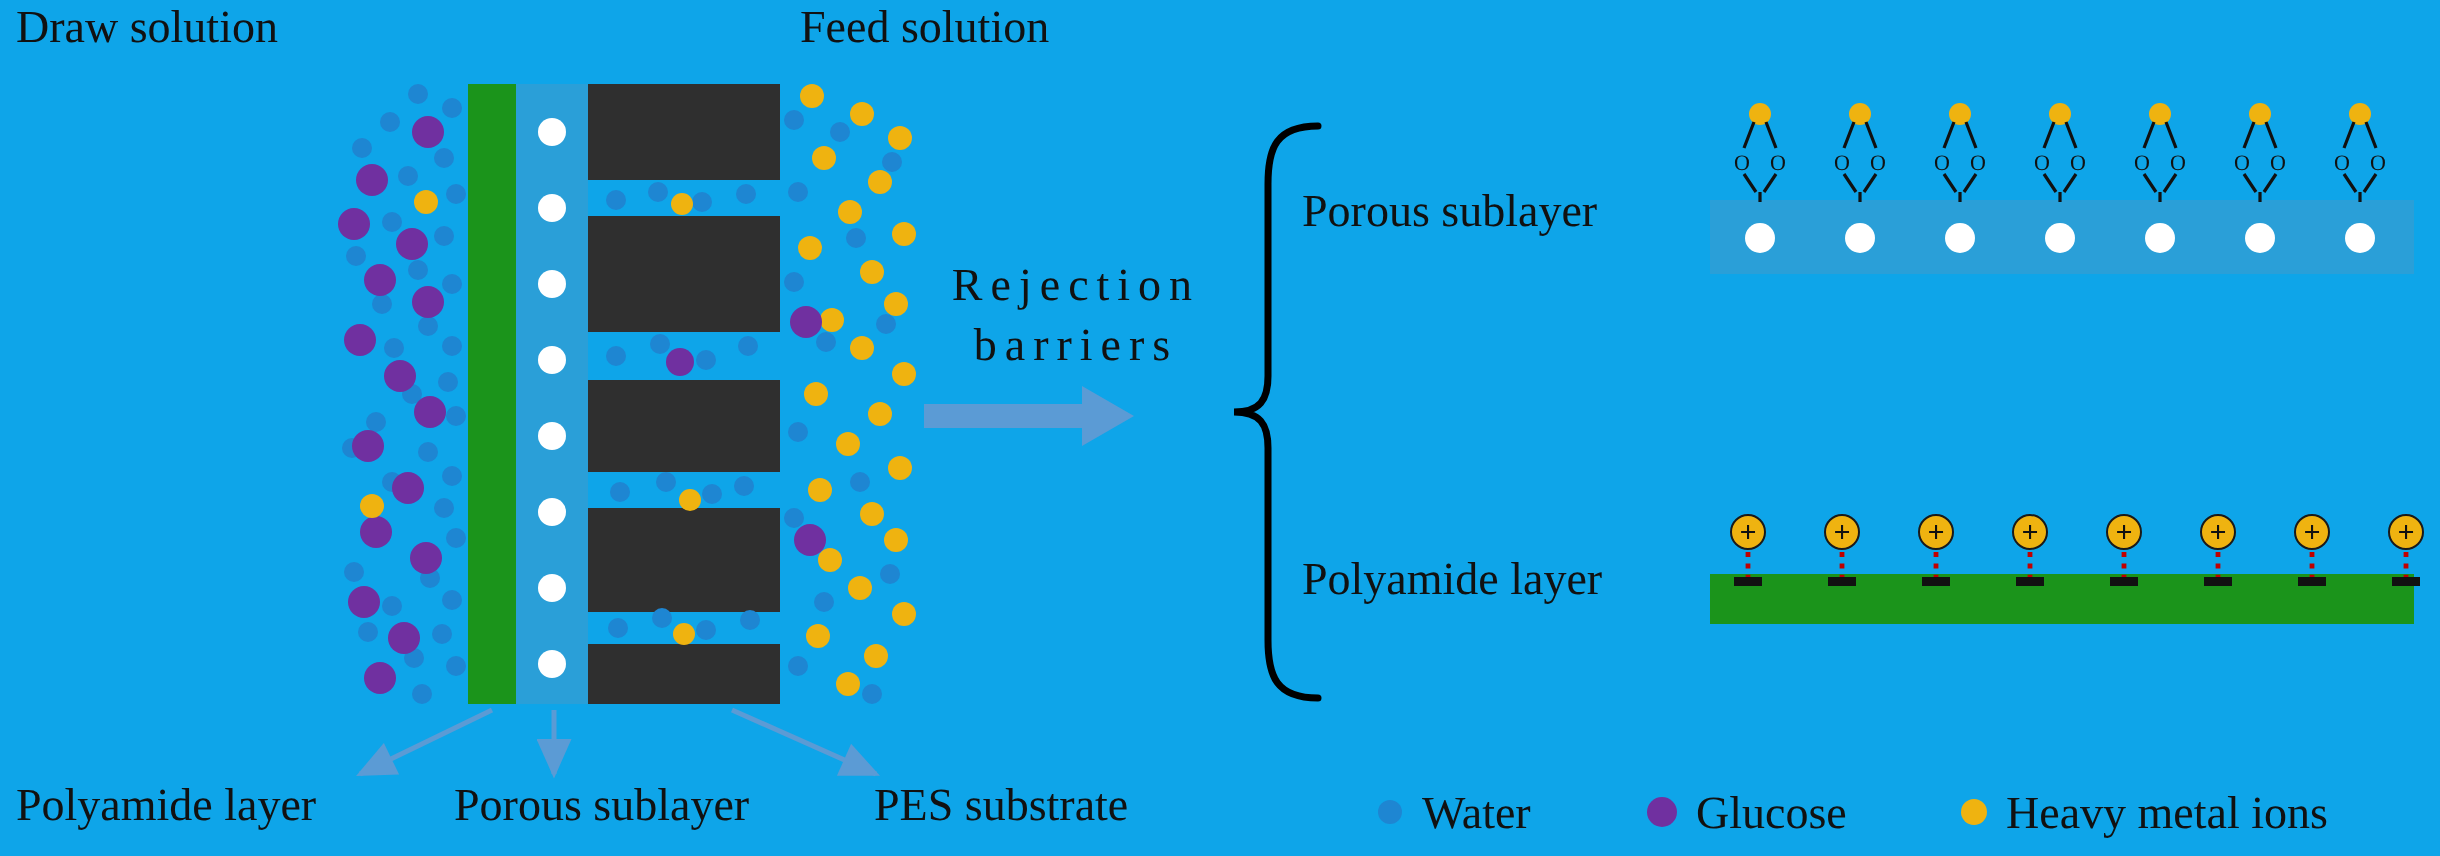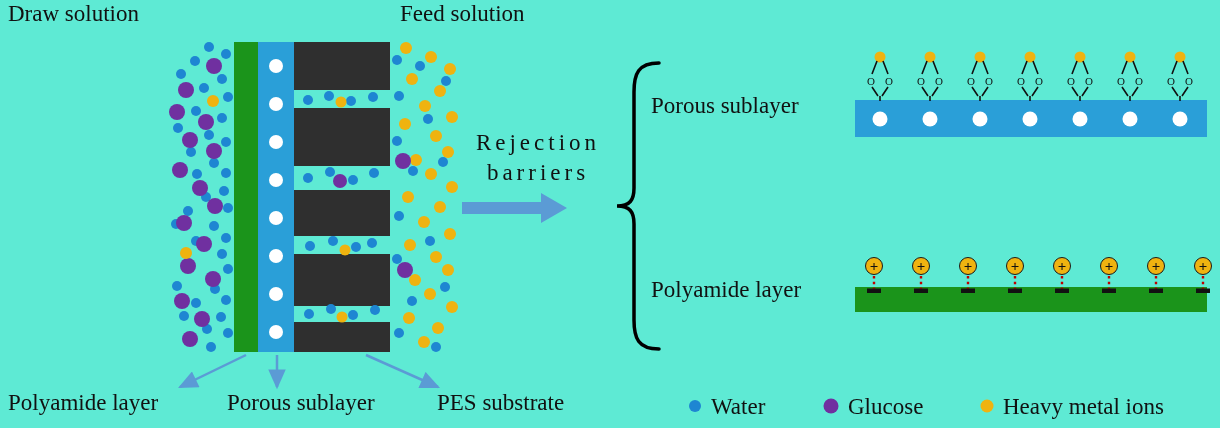--- a/index.html
+++ b/index.html
@@ -1,16 +1,16 @@
 <!DOCTYPE html>
 <html style="--water: #1e86d2; --glucose: #7030a0; --heavy-metal: #efb310; --polyamide-green: #1b941b; --porous-blue: #2a9fd8; --pes-dark: #2f2f2f; --arrow-blue: #5b9bd5; --charge-line-red: #c00000;"><head>
 <meta charset="utf-8">
 <style>
   html,body{margin:0;padding:0;background:#fff;}
-  .stage{position:relative;width:1220px;height:428px;background:#5eead4;overflow:hidden;
+  .stage{position:relative;width:1220px;height:428px;background:#0ea5e9;overflow:hidden;
          font-family:"Liberation Serif","DejaVu Serif",serif;}
   svg text{font-family:"Liberation Serif","DejaVu Serif",serif;fill:#111;}
   .lbl{font-size:23px;}
   .spaced{letter-spacing:4px;}
   .dot-water{fill:var(--water);}
   .dot-glucose{fill:var(--glucose);}
   .dot-metal{fill:var(--heavy-metal);}
   .layer-green{fill:var(--polyamide-green);}
   .layer-blue{fill:var(--porous-blue);}
   .block{fill:var(--pes-dark);}

